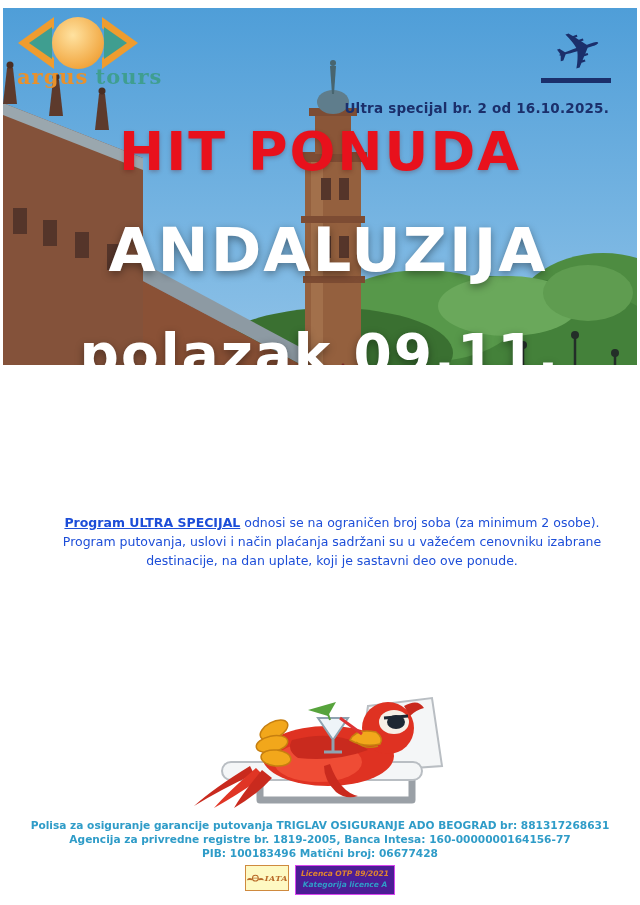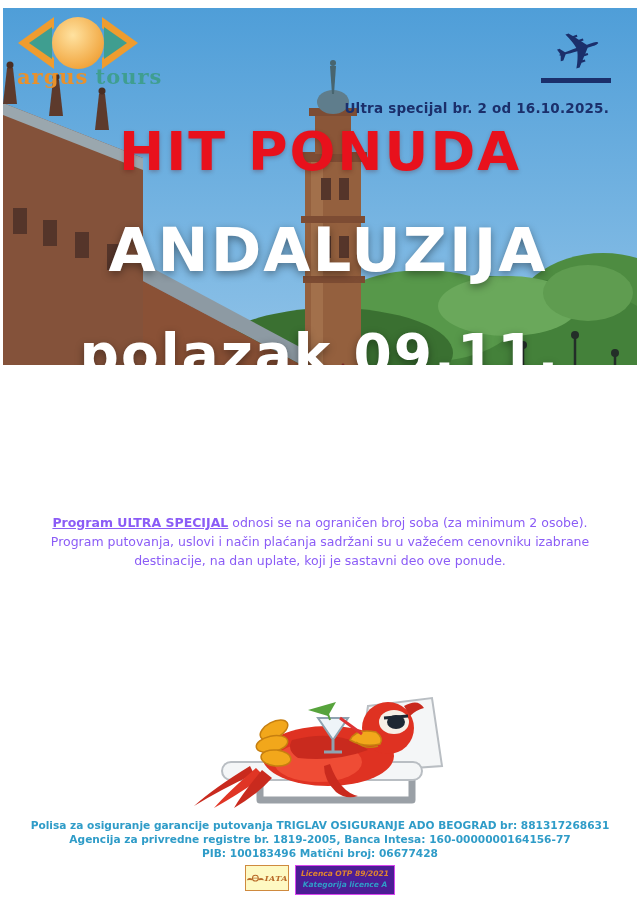--- a/index.html
+++ b/index.html
@@ -30,21 +30,21 @@
   #hero-headline{top:112px;font-size:54px;color:#e8111c;letter-spacing:2px;
                  text-shadow:0 2px 4px rgba(80,0,0,.25);}
   #hero-destination{top:206px;font-size:61px;color:#ffffff;letter-spacing:2px;
                     text-shadow:0 3px 8px rgba(0,0,0,.4);padding-left:8px;}
   #hero-departure{top:314px;font-size:55px;color:#ffffff;letter-spacing:2px;
                   text-shadow:0 3px 8px rgba(0,0,0,.4);}
   #hero-price{top:412px;font-size:58px;color:#0c4a6e;letter-spacing:1px;
               text-shadow:0 3px 6px rgba(90,0,0,.3);}
 
   
-  .para{position:absolute;left:20px;width:600px;text-align:center;color:#8b5cf6;
+  .para{position:absolute;left:32px;width:600px;text-align:center;color:#1d4ed8;
         font-size:12.5px;line-height:1.52;}
   #p1{top:513px;}
   #p1 .lead{font-weight:bold;text-decoration:underline;}
   #p2{top:578px;font-weight:bold;text-decoration:underline;}
   #p3{top:644px;font-style:italic;font-size:13px;}
   #p3 .b{font-weight:bold;}
 
   
   #parrot{position:absolute;left:50%;top:688px;transform:translateX(-50%);width:280px;height:122px;}
 

